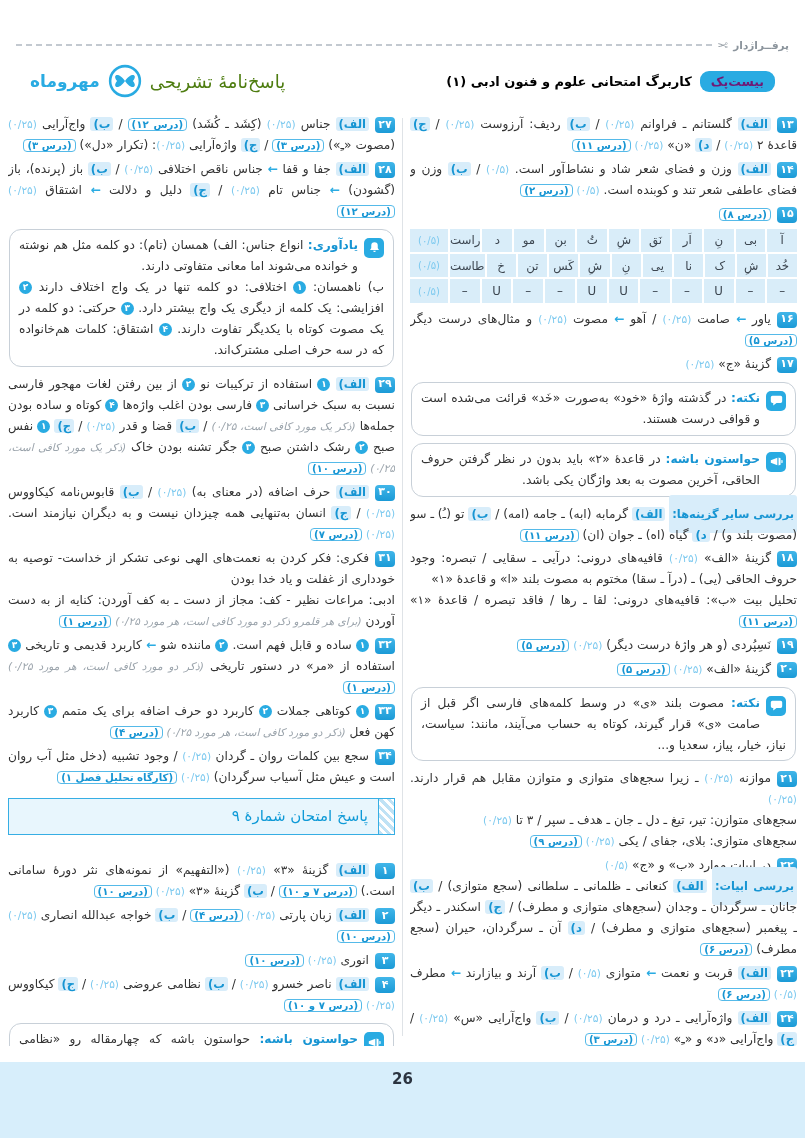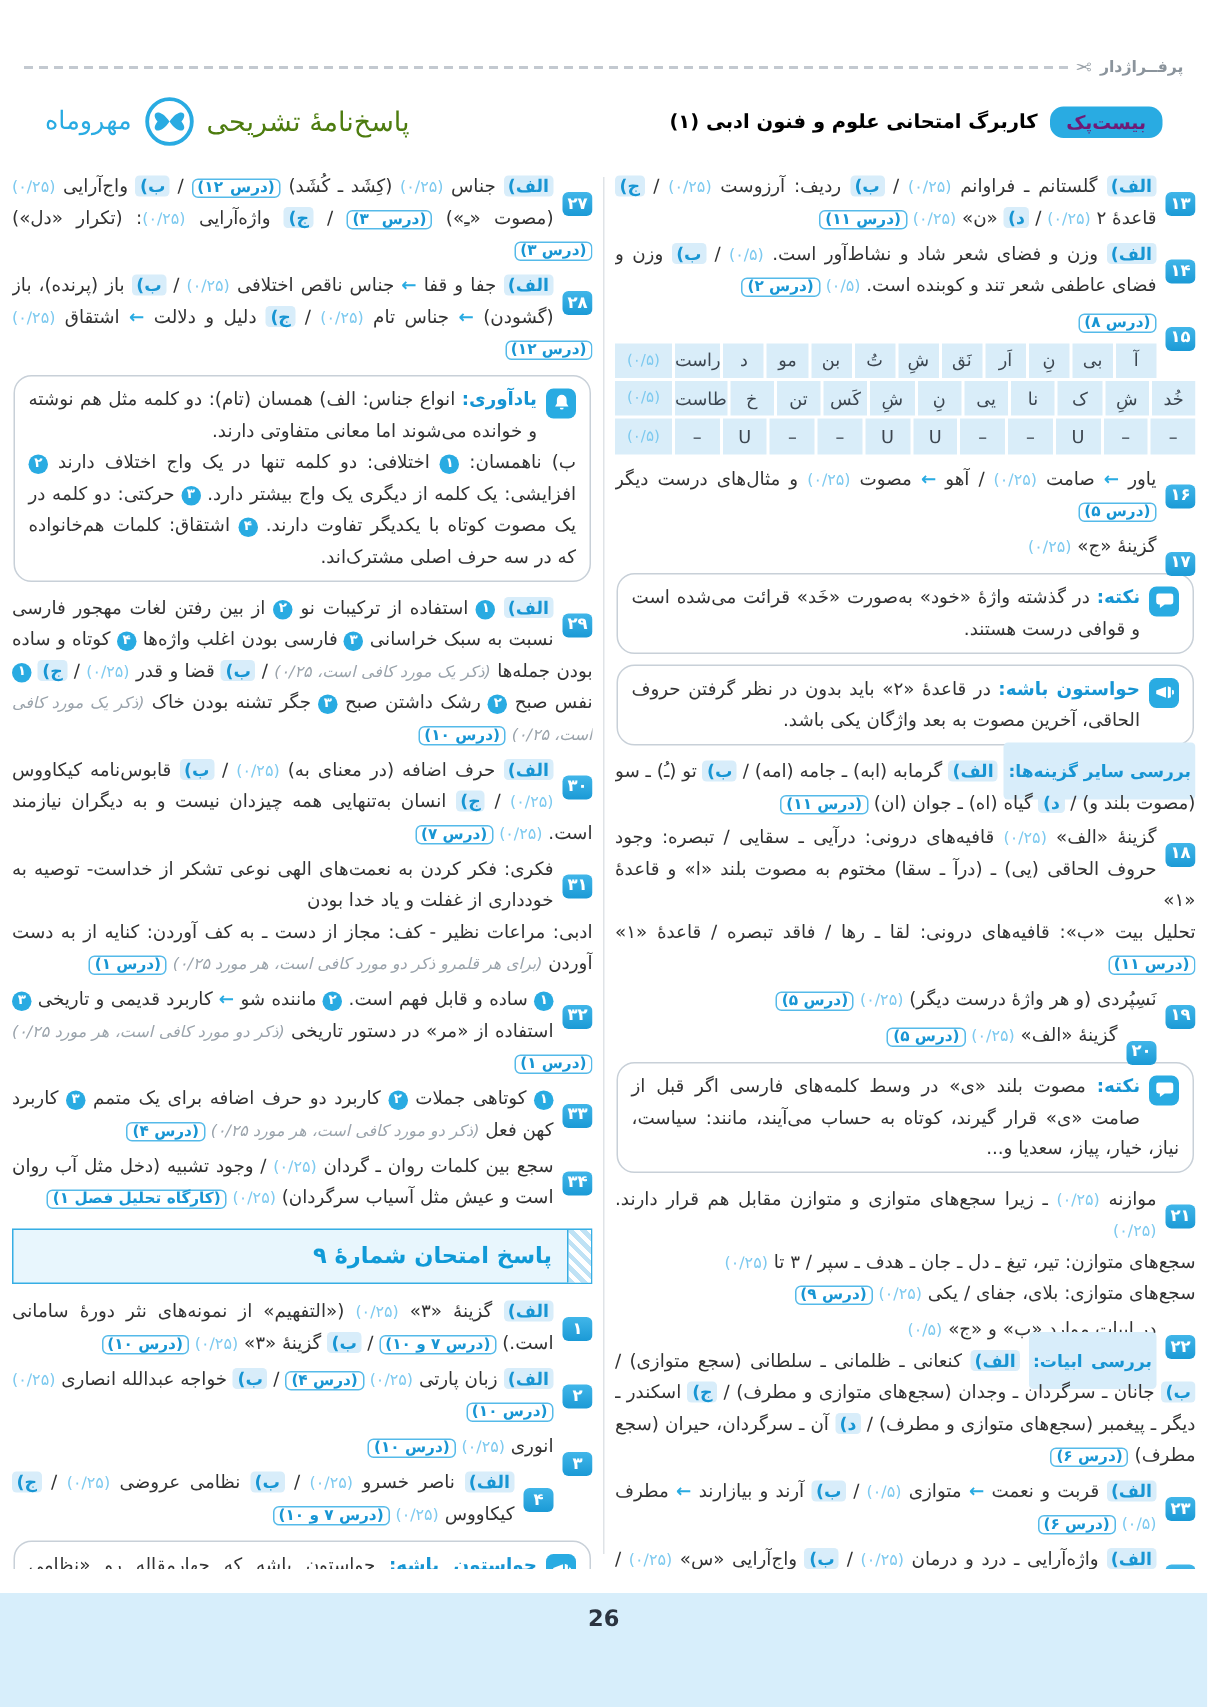--- a/index.html
+++ b/index.html
@@ -9,51 +9,51 @@
   
   .perf-row{position:absolute;top:36px;right:16px;left:16px;height:18px;display:flex;align-items:center;gap:5px;color:#8f979e;font-size:10.5px}
   .perf-label{white-space:nowrap;font-weight:bold;color:#8b949c}
   .scissors{color:#9aa2a9;font-size:13px;display:inline-block;transform:scaleX(-1)}
   .perf-line{flex:1;border-top:2px dashed #c3c9d0;height:0}
   .header-row{position:absolute;top:64px;right:30px;left:30px;display:flex;align-items:center;justify-content:space-between}
   .hgroup{display:flex;align-items:center;gap:8px}
   .badge-blue{background:#29abe2;color:#701a75;font-weight:bold;font-size:12.5px;padding:3px 11px;border-radius:9px;white-space:nowrap}
   .worksheet-title{color:#000000;font-size:13px;font-weight:bold;white-space:nowrap}
   .answerkey-label{color:#4d7c0f;font-size:18px;white-space:nowrap}
-  .brand{color:#29abe2;font-size:17px;font-weight:normal;white-space:nowrap}
+  .brand{color:#29abe2;font-size:17px;font-weight:bold;white-space:nowrap}
   .logo{width:34px;height:34px}
 
   
   .col{position:absolute;top:112px;width:387px;height:934px;overflow:hidden;font-size:12.2px;line-height:1.72;color:#333;text-align:justify}
   .col-right{right:8px}
   .col-left{left:8px}
   .divider{position:absolute;top:118px;left:402px;width:1px;height:918px;background:#dfe3e7}
 
   
   .item{position:relative;margin:2px 0 3px}
-  .badge-num{float:right;width:20px;height:16px;margin-left:6px;margin-top:14px;background:linear-gradient(180deg,#41b6e9,#1b9ad6);border-radius:4px;color:#fff;font-size:11px;font-weight:bold;display:flex;align-items:center;justify-content:center}
+  .badge-num{float:right;width:20px;height:16px;margin-left:6px;margin-top:3px;background:linear-gradient(180deg,#41b6e9,#1b9ad6);border-radius:4px;color:#fff;font-size:11px;font-weight:bold;display:flex;align-items:center;justify-content:center}
   .para{margin:1px 0 2px}
 
   
   .run-chip{background:#d8edfa;color:#1795d3;font-weight:bold;border-radius:3px;padding:0 3px;font-size:11.6px}
   .run-score{color:#7cc9ef;font-size:10.6px;white-space:nowrap}
   .run-tag{color:#1795d3;border:1px solid #55bae9;border-radius:4px;font-size:10.2px;padding:0 3px;white-space:nowrap;font-weight:bold;background:#fff}
   .run-hw{color:#9aa3ab;font-size:10.6px;font-style:italic}
   .run-circ{display:inline-flex;width:13px;height:13px;border-radius:50%;background:#29abe2;color:#fff;font-size:9px;font-weight:bold;align-items:center;justify-content:center;vertical-align:1px}
   .run-arrow{color:#29abe2;font-weight:bold}
   .run-label{background:#d8edfa;color:#1795d3;font-weight:bold;font-size:11.4px;padding:12px 3px;border-radius:3px}
 
   
   .callout{border:1.4px solid #c8d0d8;border-radius:12px;padding:5px 9px;margin:7px 1px;background:#fff}
   .callout-icon{float:right;width:20px;height:20px;margin-left:6px;margin-top:3px;background:#29abe2;border-radius:5px;display:flex;align-items:center;justify-content:center}
   .callout-icon svg{width:13px;height:13px;fill:#fff}
   .callout-title{color:#1795d3;font-weight:bold}
 
   
-  .section-bar{position:relative;margin:10px 0 8px;border:1.7px solid #36aee4;background:#e8f6fd;color:#0f9ad7;font-weight:bold;font-size:15px;padding:5px 26px 5px 10px}
+  .section-bar{position:relative;margin:10px 0 25px;border:1.7px solid #36aee4;background:#e8f6fd;color:#0f9ad7;font-weight:normal;font-size:15px;padding:5px 26px 5px 10px}
   .section-hatch{position:absolute;top:0;bottom:0;right:0;width:15px;background:repeating-linear-gradient(45deg,#bfe2f5 0 3px,#fff 3px 6px);border-left:1.7px solid #36aee4}
 
   
   .syl-table{margin:4px 0 6px}
   .syl-row{display:flex;gap:2px;margin-bottom:2px}
   .syl-cell{flex:1;background:#d9edf9;text-align:center;font-size:11.8px;padding:1.5px 0;color:#3c4650}
   .syl-score{flex:0 0 38px;background:#d9edf9;color:#7cc9ef;font-size:10px;display:flex;align-items:center;justify-content:center}
 
   
   .footer{position:absolute;left:0;right:0;bottom:0;height:76px;background:#d7eefb}

